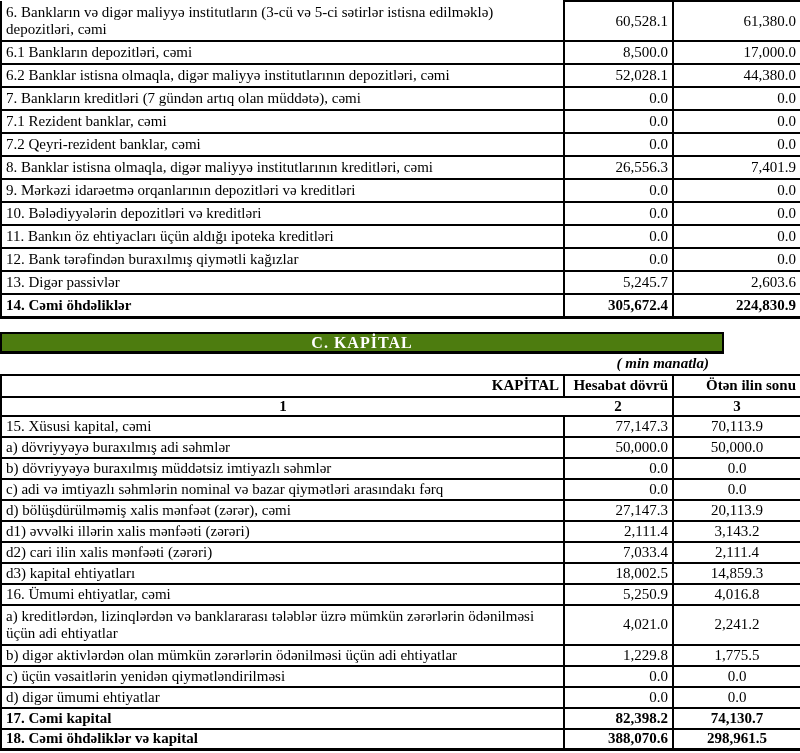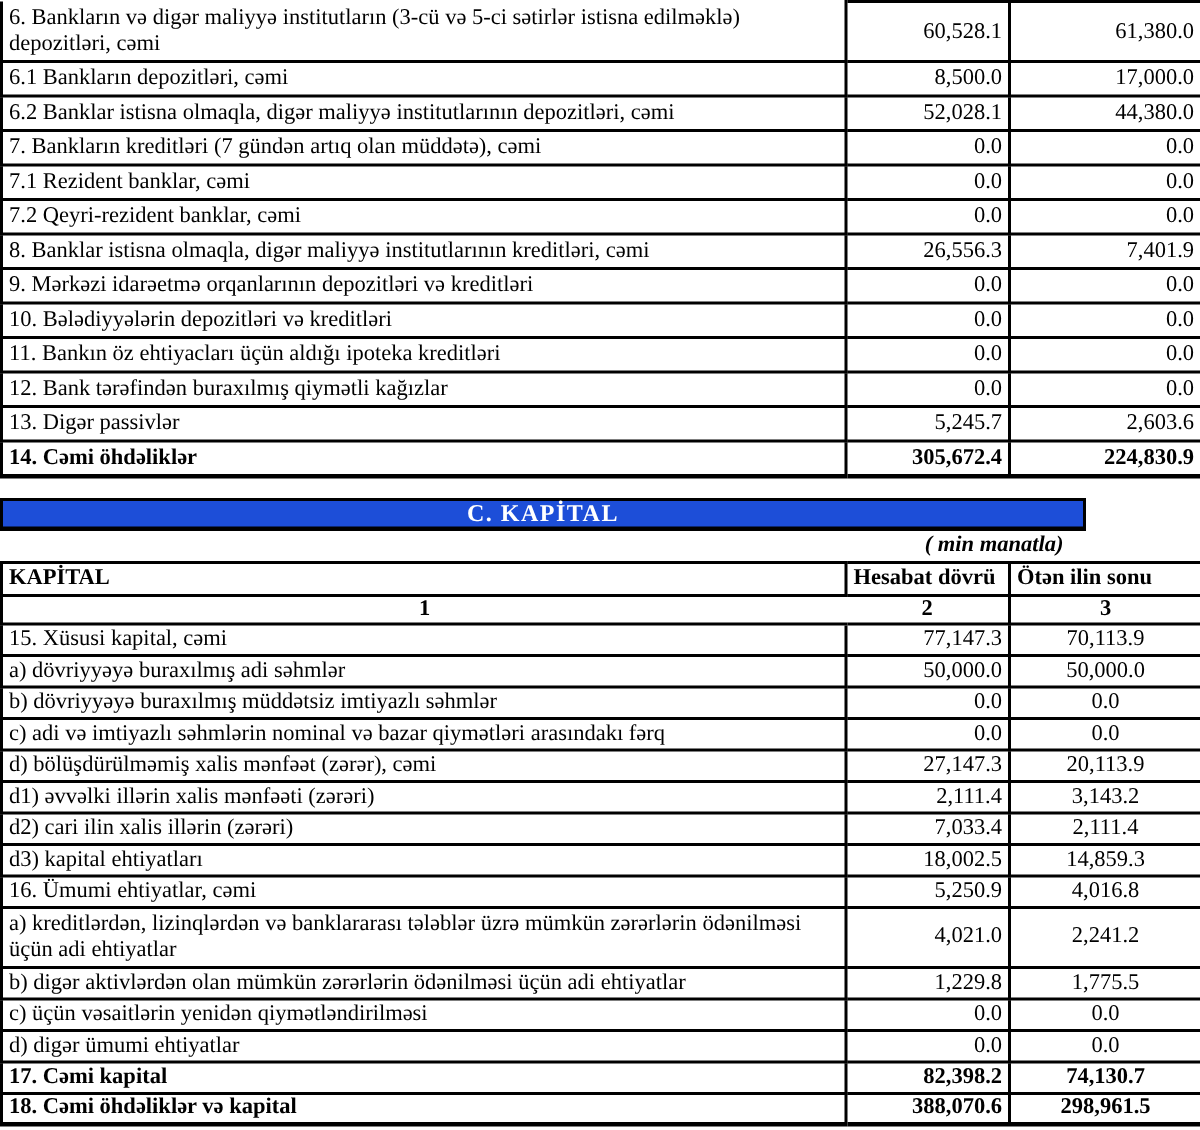--- a/index.html
+++ b/index.html
@@ -29,21 +29,21 @@
   
   #liab-table tr.first-row td{border-top:2px solid #000;}
   #liab-table tr.first-row td.lbl{border-top:none;}
 
   
   #liab-table tr:last-child td,
   #cap-table tbody tr:last-child td{border-bottom-width:3px;}
 
   
   #cap-table tr.head-row{height:22px;}
-  #cap-table tr.head-row td{font-weight:bold;text-align:left;}
+  #cap-table tr.head-row td{font-weight:bold;text-align:right;}
   #cap-table tr.num-row{height:19px;}
   #cap-table tr.num-row td{font-weight:bold;text-align:center;}
   
   #cap-table tr.num-row td:first-child{border-right-style:hidden;}
 
   .banner{
     margin-top:13px;
     height:17px;
     border:2px solid #000;
     border-bottom-width:3px;
@@ -138,21 +138,21 @@
           <td class="num">2,603.6</td>
         </tr>
         <tr>
           <td class="lbl bold">14. Cəmi öhdəliklər</td>
           <td class="num bold">305,672.4</td>
           <td class="num bold">224,830.9</td>
         </tr>
       </tbody>
   </table>
 
-  <div class="banner" style="background: #1d4ed8; color: rgb(255, 255, 255);">C. KAPİTAL</div>
+  <div class="banner" style="background: #4d7c0f; color: rgb(255, 255, 255);">C. KAPİTAL</div>
 
   <div class="unit-note">( min manatla)</div>
 
   <table class="fin" id="cap-table">
     <colgroup>
       <col style="width:563px">
       <col style="width:109px">
       <col style="width:128px">
     </colgroup>
     <thead>
@@ -192,21 +192,21 @@
           <td class="lbl ind1">d) bölüşdürülməmiş xalis mənfəət (zərər), cəmi</td>
           <td class="num">27,147.3</td>
           <td class="numc">20,113.9</td>
         </tr>
         <tr>
           <td class="lbl ind2">d1) əvvəlki illərin xalis mənfəəti (zərəri)</td>
           <td class="num">2,111.4</td>
           <td class="numc">3,143.2</td>
         </tr>
         <tr>
-          <td class="lbl ind2">d2) cari ilin xalis illərin (zərəri)</td>
+          <td class="lbl ind2">d2) cari ilin xalis mənfəəti (zərəri)</td>
           <td class="num">7,033.4</td>
           <td class="numc">2,111.4</td>
         </tr>
         <tr>
           <td class="lbl ind2">d3) kapital ehtiyatları</td>
           <td class="num">18,002.5</td>
           <td class="numc">14,859.3</td>
         </tr>
         <tr>
           <td class="lbl">16. Ümumi ehtiyatlar, cəmi</td>

